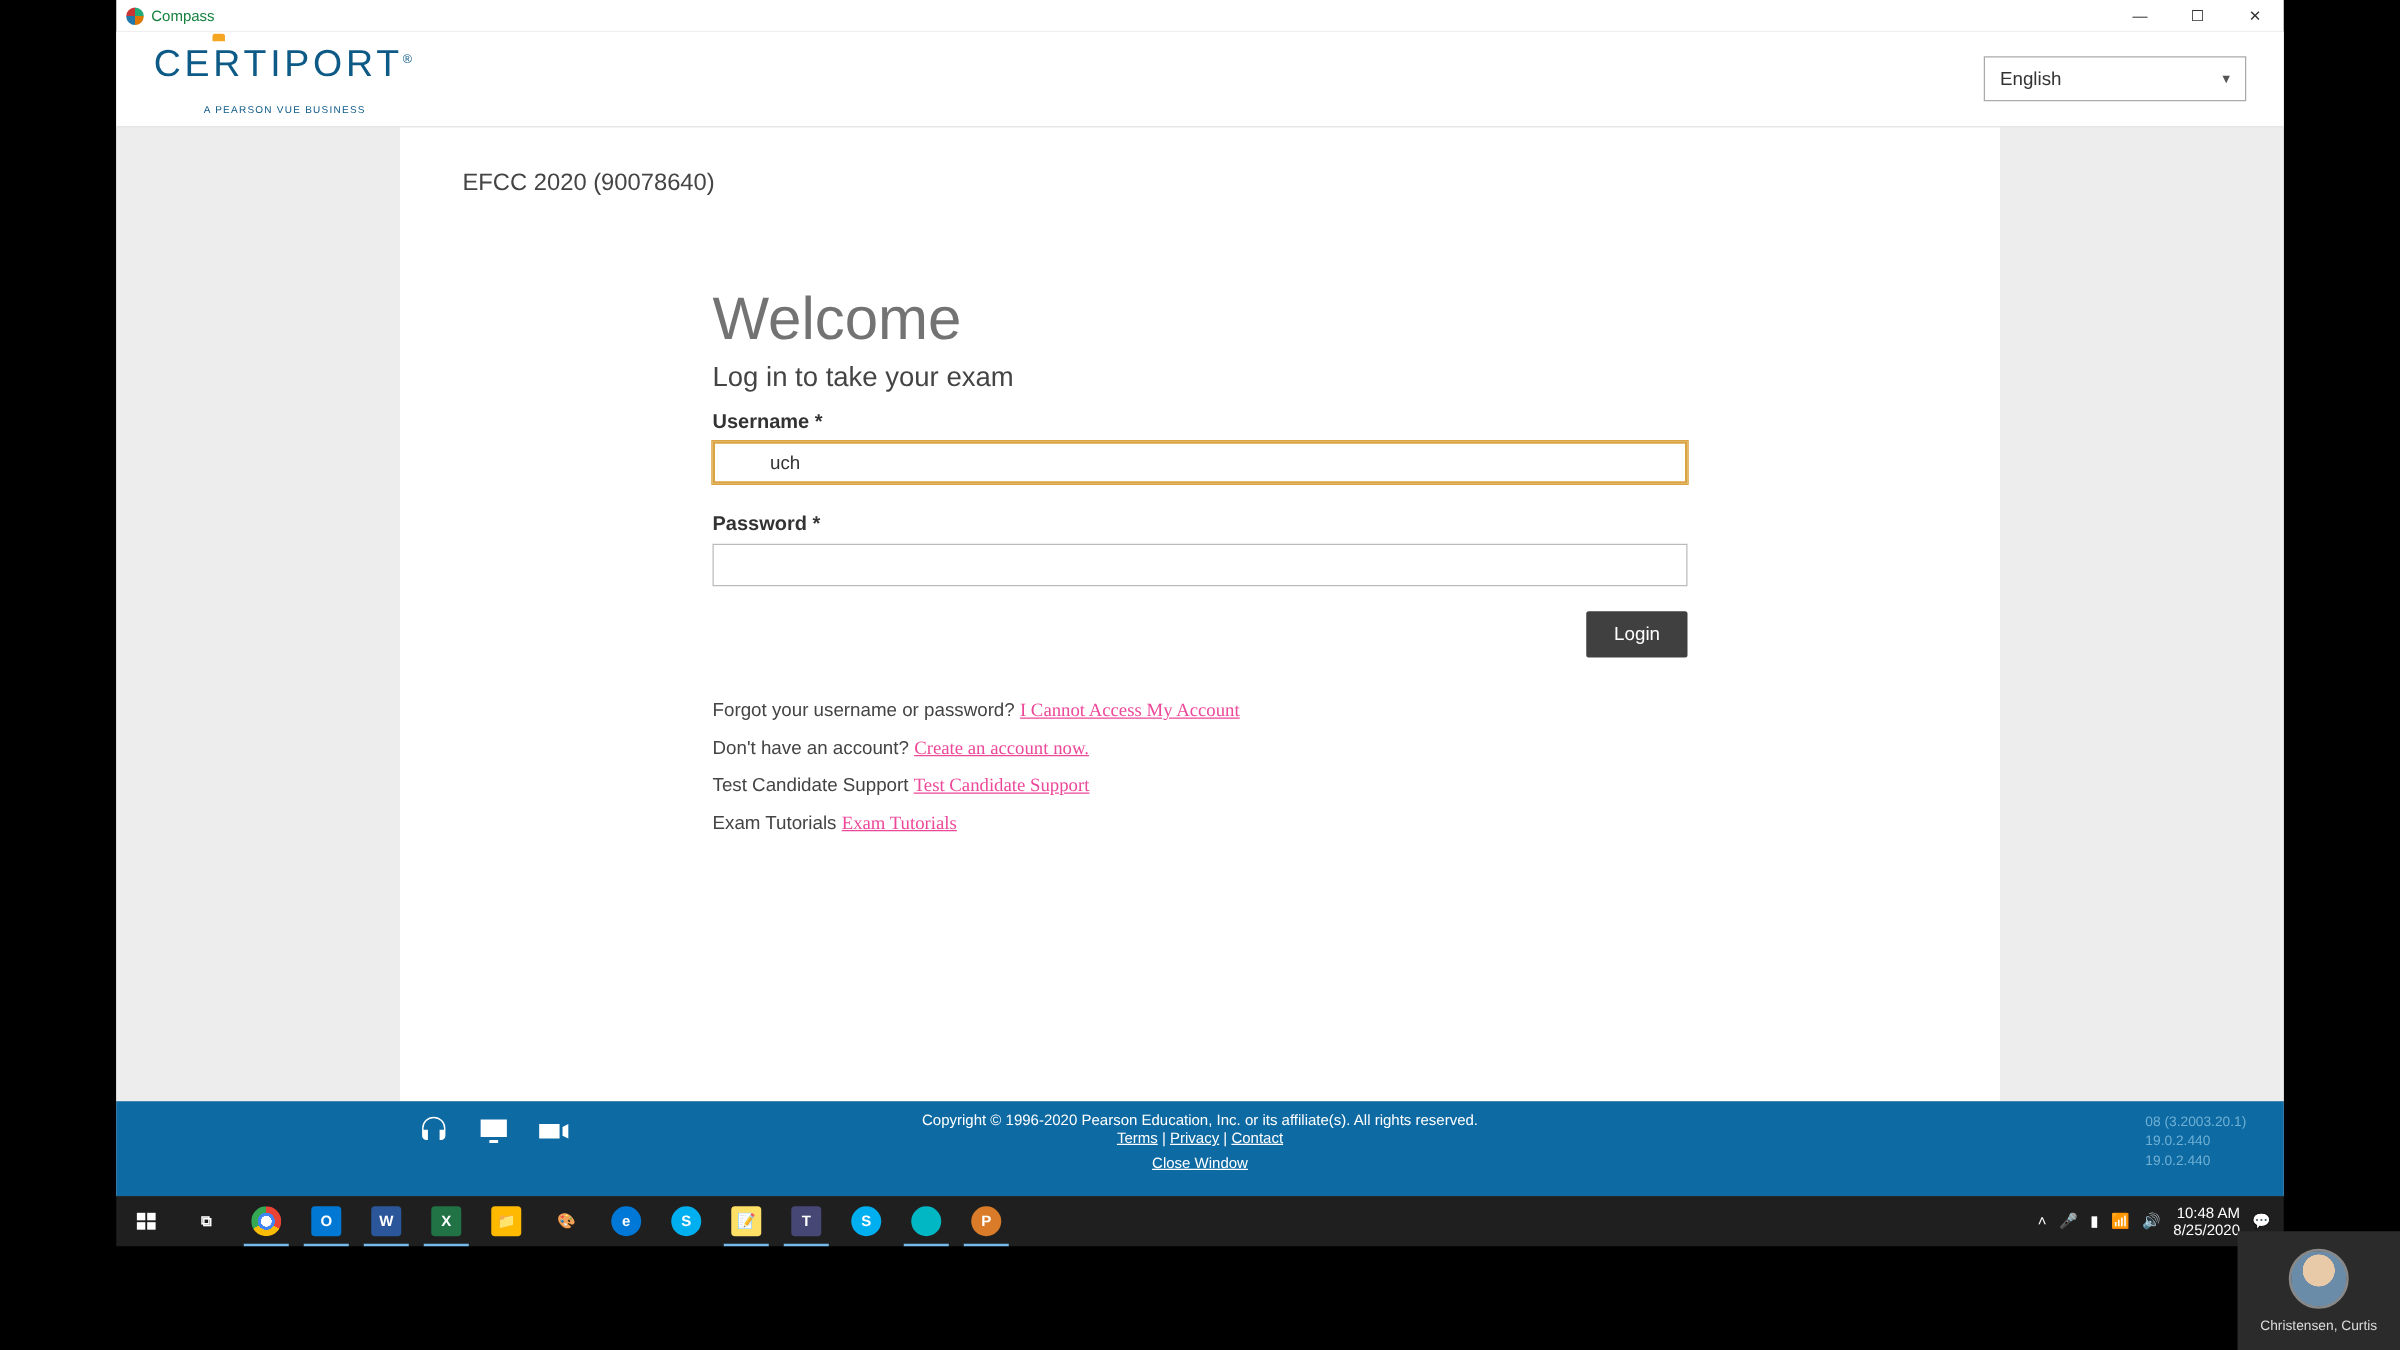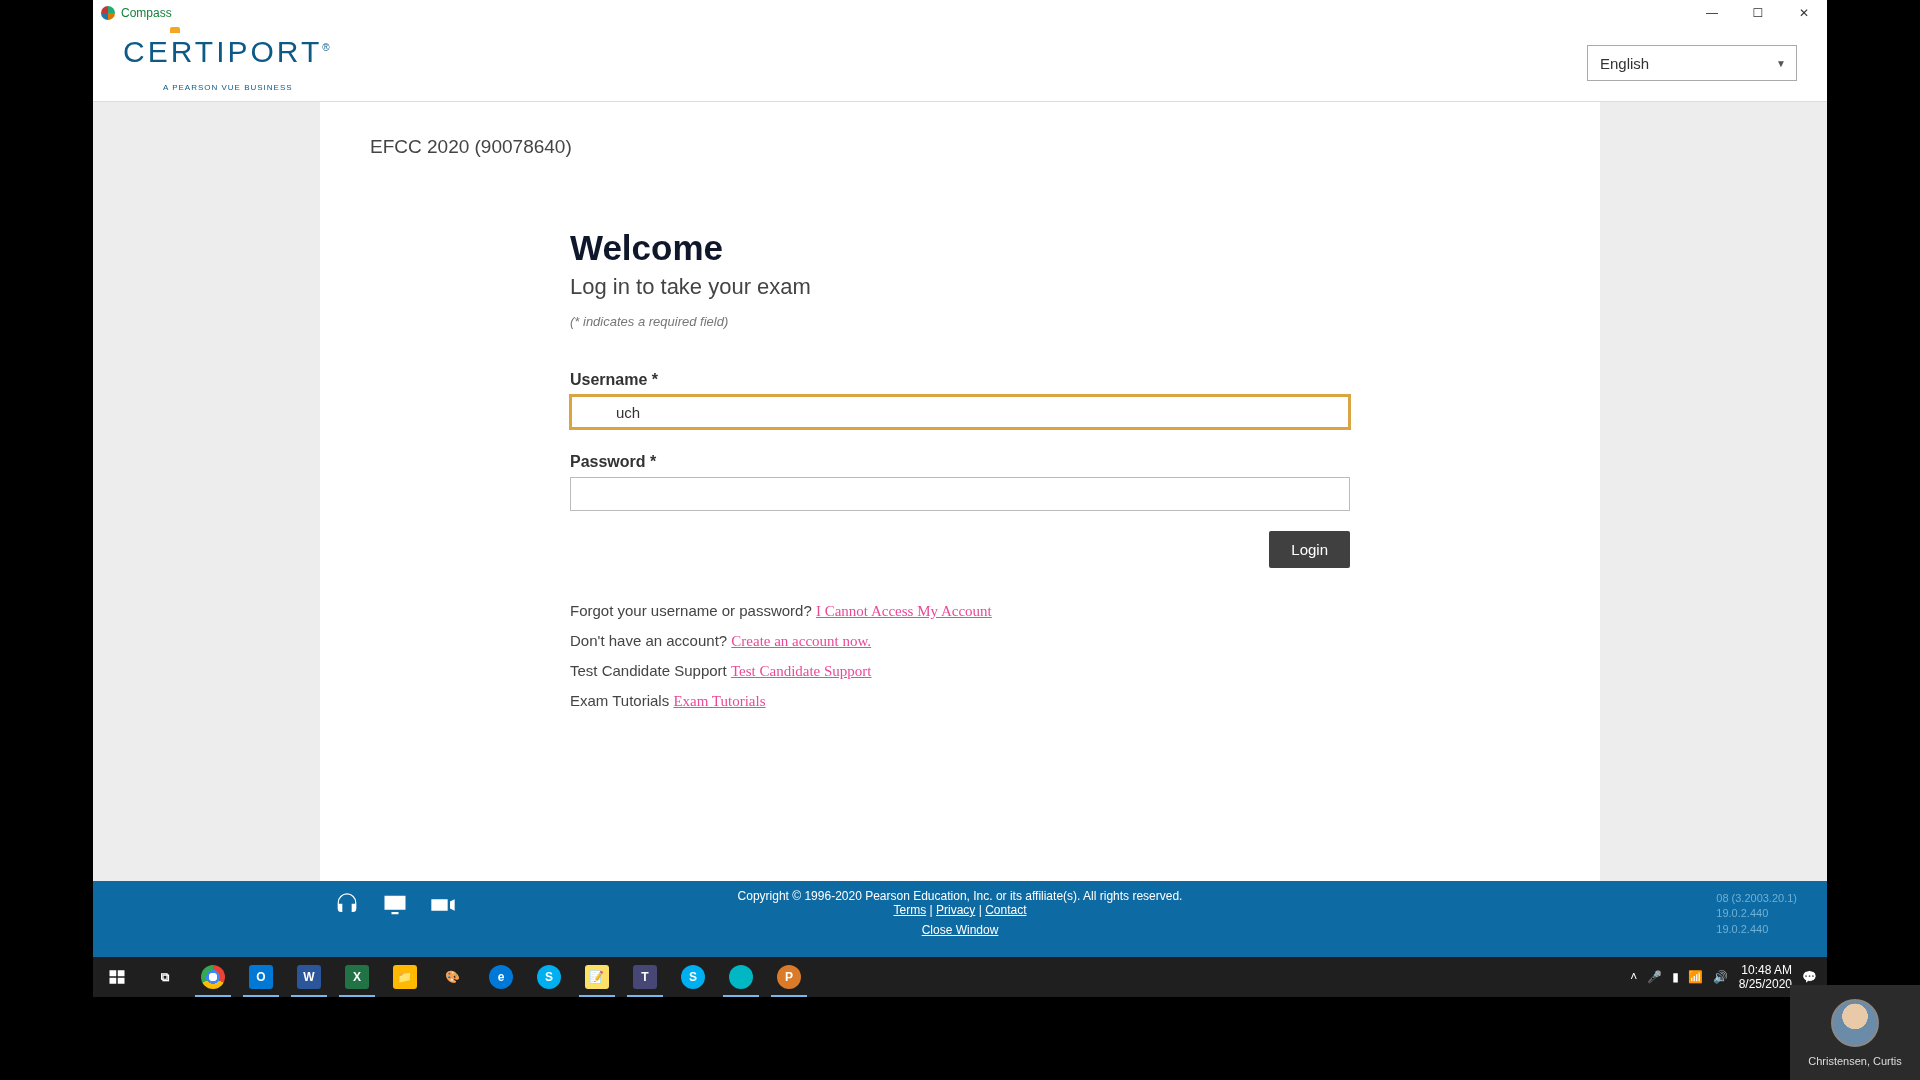--- a/index.html
+++ b/index.html
@@ -26,21 +26,21 @@
 .lang-select::after { content: "▼"; position: absolute; right: 10px; font-size: 10px; color: #555; }
 
 
 .body-row { display: flex; height: calc(100% - 77px - 76px); }
 .side-gap { flex: 1; background: #ededed; }
 .center-panel { width: 1280px; background: #fff; padding: 34px 260px 0 50px; position: relative; }
 
 .center-heading { font-size: 19px; color: #444; font-weight: 400; margin-bottom: 70px; }
 
 .form-wrap { padding-left: 200px; max-width: 980px; }
-.welcome { font-size: 35px; font-weight: 700; color: #0f172a; margin-bottom: 6px; }
+.welcome { font-size: 48px; font-weight: 400; color: #737373; margin-bottom: 6px; }
 .subhead { font-size: 22px; color: #444; font-weight: 400; margin-bottom: 14px; }
 .req-note { font-style: italic; font-size: 13px; color: #777; margin-bottom: 42px; }
 
 .label { font-weight: 700; font-size: 16px; color: #333; margin-bottom: 6px; }
 .input { width: 780px; height: 34px; border: 1px solid #bbb; padding: 0 8px; font-size: 15px; background: #fff; color: #333; }
 .input.focused { outline: 2px solid #e8a c; border: 2px solid #d9a441; box-shadow: 0 0 0 1px #d9a441; }
 .input.focused { border: 2px solid #d9a441; outline: none; padding-left: 44px; }
 .password-field { margin-top: 24px; }
 
 .login-row { width: 780px; display: flex; justify-content: flex-end; margin-top: 20px; }
@@ -110,21 +110,20 @@
   </div>
 
   <div class="body-row">
     <div class="side-gap"></div>
     <div class="center-panel">
       <div class="center-heading">EFCC 2020 (90078640)</div>
 
       <div class="form-wrap">
         <div class="welcome">Welcome</div>
         <div class="subhead">Log in to take your exam</div>
-        <div class="req-note">(* indicates a required field)</div>
 
         <div class="label">Username *</div>
         <input class="input focused" value="uch" style="">
 
         <div class="password-field">
           <div class="label">Password *</div>
           <input type="password" class="input" value="" style="">
         </div>
 
         <div class="login-row">

